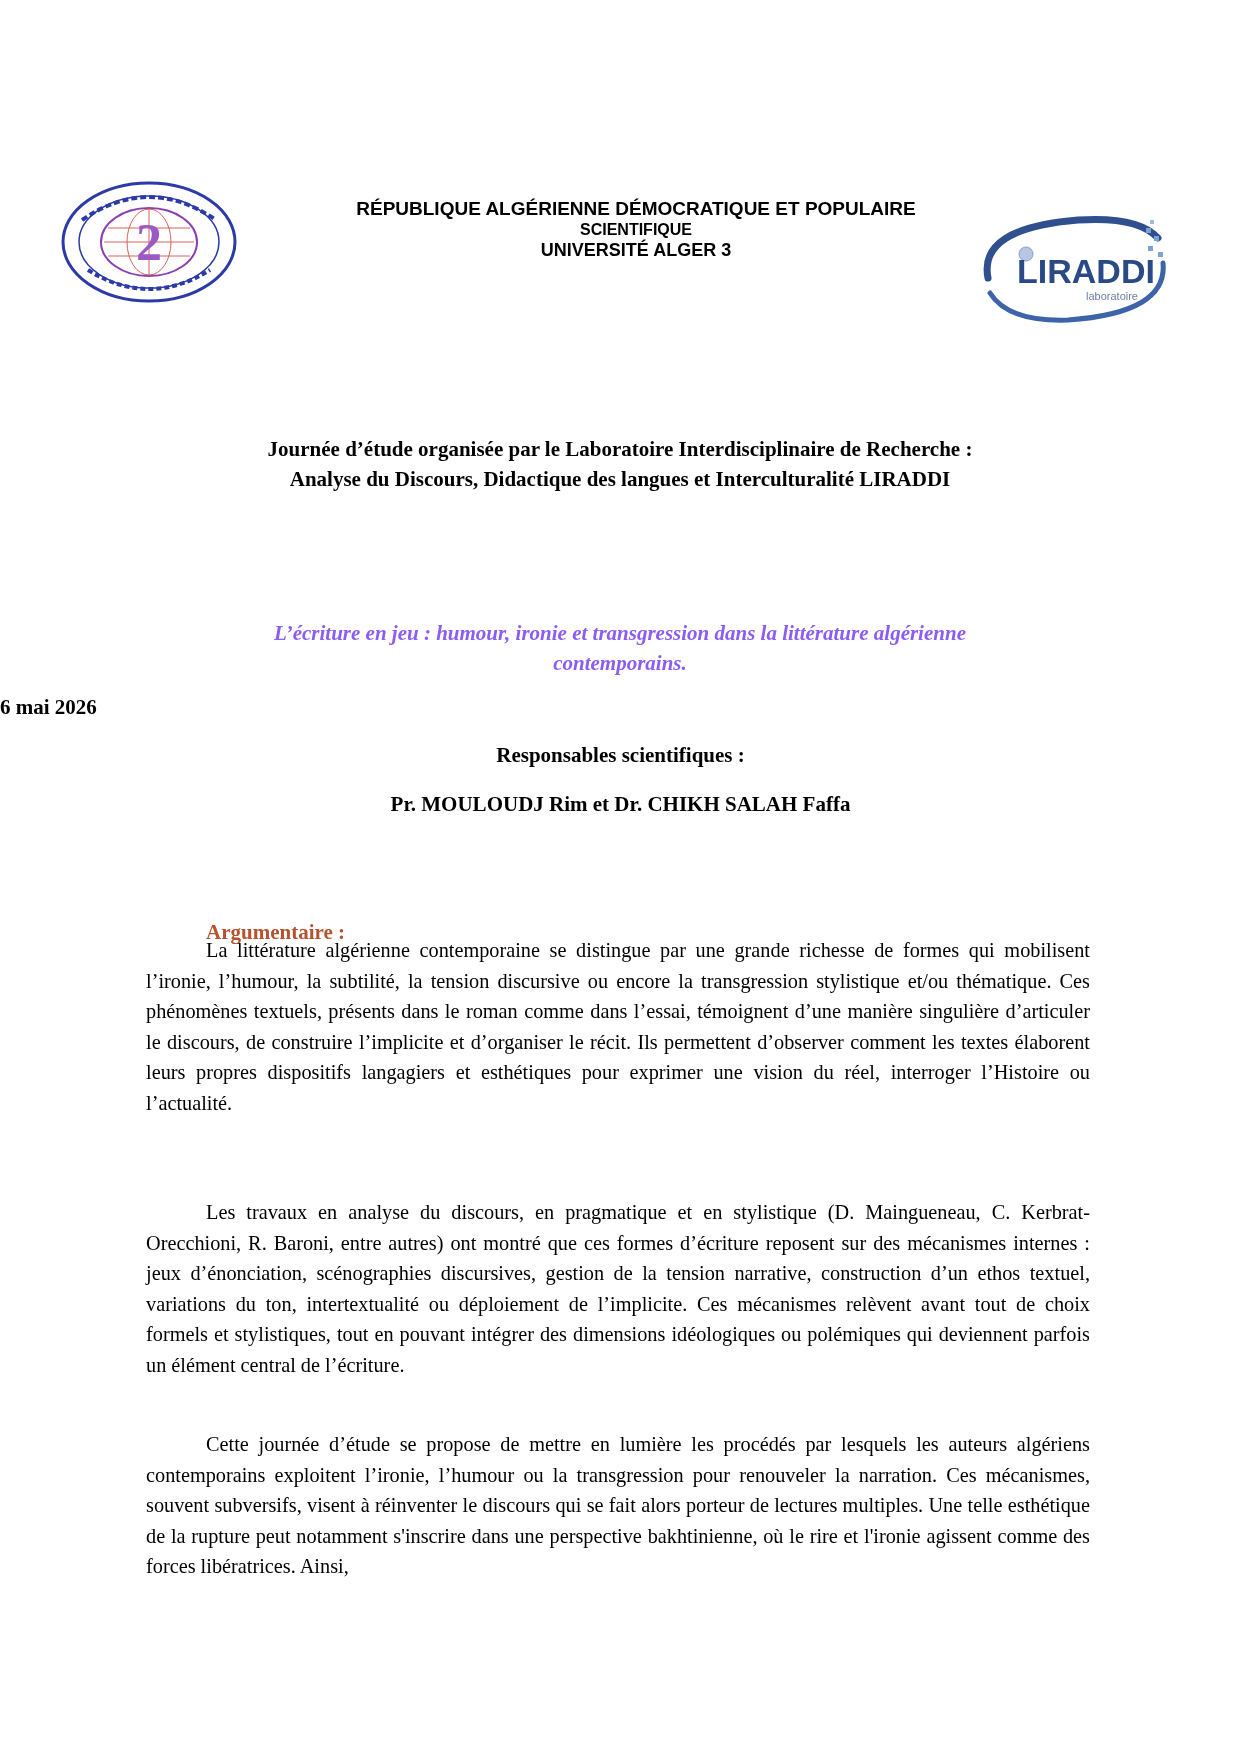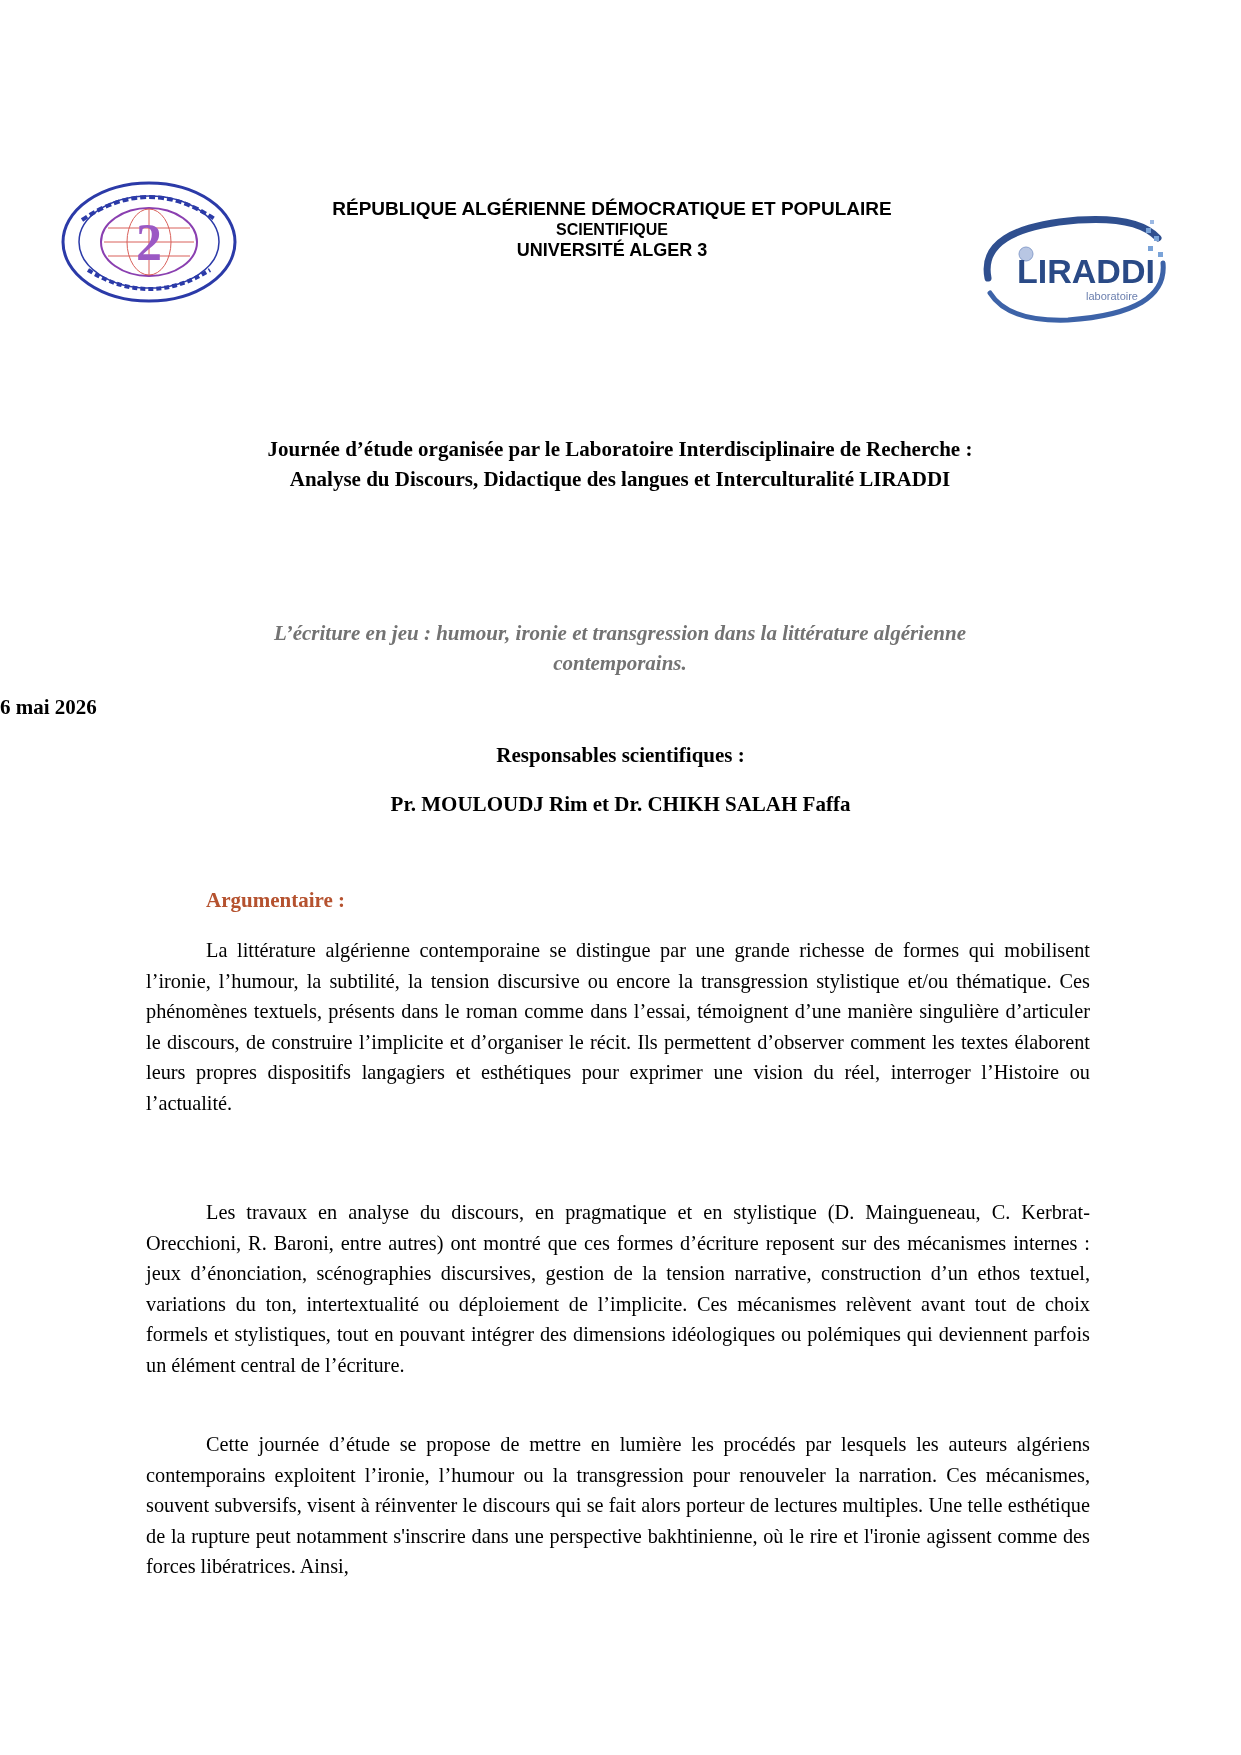--- a/index.html
+++ b/index.html
@@ -1,34 +1,34 @@
 <!DOCTYPE html>
 <html><head>
 <meta charset="utf-8">
 <style>
   html, body { margin: 0; padding: 0; background: #ffffff; }
   body { width: 1241px; height: 1755px; position: relative; overflow: hidden; font-family: "Liberation Serif", serif; color: #000; }
 
   .logo-left { position: absolute; left: 60px; top: 180px; width: 178px; height: 125px; }
   .logo-right { position: absolute; left: 968px; top: 208px; width: 205px; height: 120px; }
 
-  .gov-header { position: absolute; left: 252px; top: 198px; width: 720px; text-align: center; font-family: "Liberation Sans", sans-serif; font-weight: bold; color: #000; }
+  .gov-header { position: absolute; left: 276px; top: 198px; width: 720px; text-align: center; font-family: "Liberation Sans", sans-serif; font-weight: bold; color: #000; }
   .gov-header .l1 { font-size: 19px; line-height: 22px; }
   .gov-header .l2 { font-size: 16px; line-height: 19px; }
   .gov-header .l3 { font-size: 16px; line-height: 19px; }
   .gov-header .l4 { font-size: 18px; line-height: 22px; }
 
   .organizer { position: absolute; left: 150px; top: 434px; width: 940px; text-align: center; font-weight: bold; font-size: 21px; line-height: 30px; }
 
-  .event-title { position: absolute; left: 180px; top: 618px; width: 880px; text-align: center; font-style: italic; font-weight: bold; font-size: 21px; line-height: 30px; color: #737373; }
+  .event-title { position: absolute; left: 180px; top: 618px; width: 880px; text-align: center; font-style: italic; font-weight: bold; font-size: 21px; line-height: 30px; color: #8b5cf6; }
   .event-date { position: absolute; left: 0; top: 693px; width: 1241px; text-align: left; font-weight: bold; font-size: 21px; line-height: 28px; }
   .resp-label { position: absolute; left: 0; top: 741px; width: 1241px; text-align: center; font-weight: bold; font-size: 21px; line-height: 28px; }
   .resp-names { position: absolute; left: 0; top: 790px; width: 1241px; text-align: center; font-weight: bold; font-size: 21px; line-height: 28px; }
 
-  .arg-heading { position: absolute; left: 206px; top: 886px; font-weight: bold; font-size: 21px; line-height: 28px; color: #b5522f; }
+  .arg-heading { position: absolute; left: 206px; top: 918px; font-weight: bold; font-size: 21px; line-height: 28px; color: #b5522f; }
 
   .body-text { position: absolute; left: 146px; width: 944px; font-size: 20.3px; line-height: 30.5px; text-align: justify; }
   .body-text p { margin: 0; text-indent: 60px; }
   .p1 { top: 935px; }
   .p2 { top: 1197px; }
   .p3 { top: 1429px; }
 </style>
 </head>
 <body>
 

